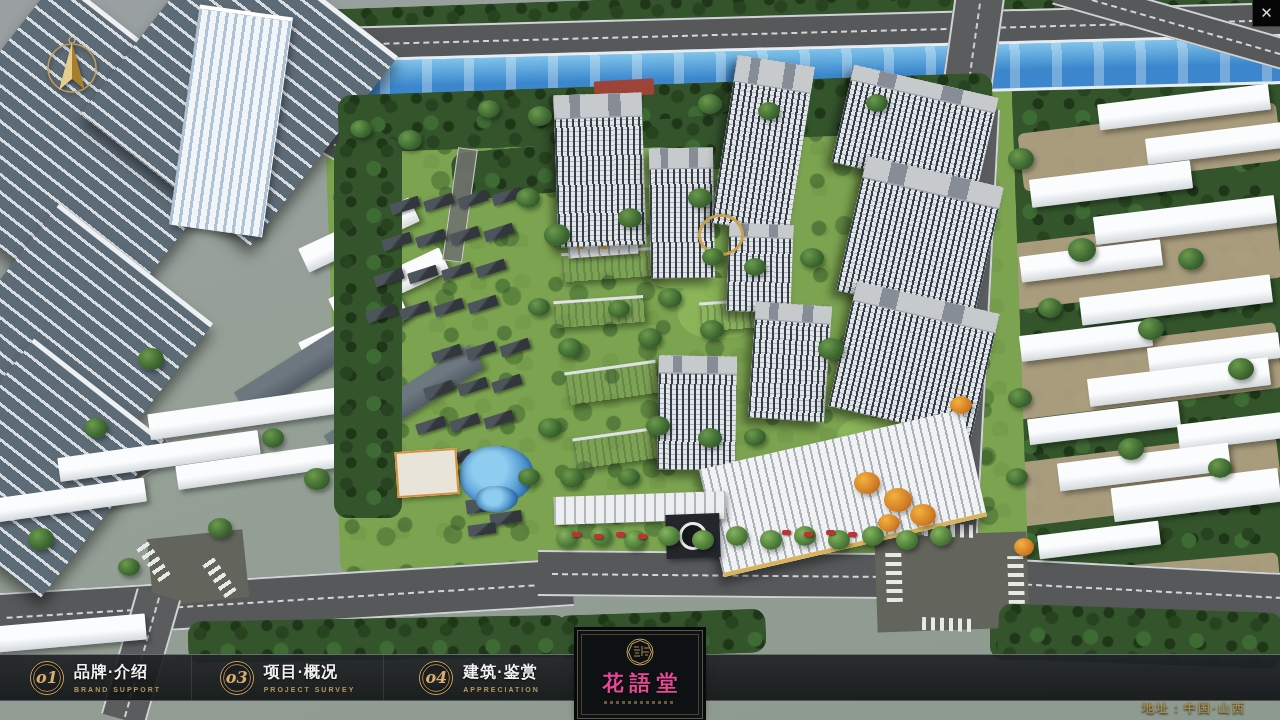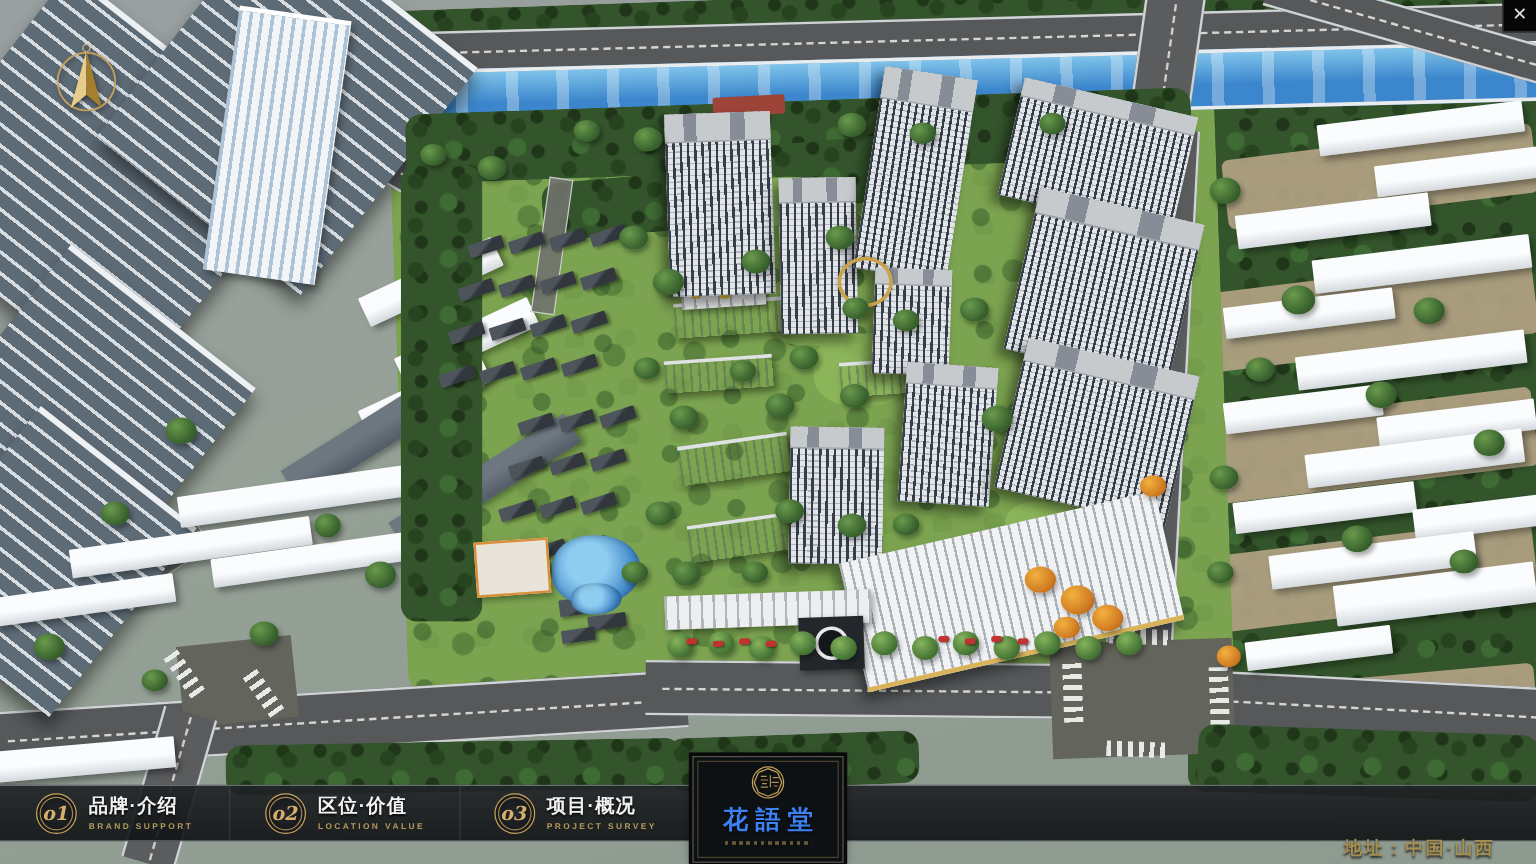--- a/index.html
+++ b/index.html
@@ -71,23 +71,23 @@
      background:radial-gradient(circle,#23262a,#101215);display:flex;align-items:center;justify-content:center;}
   .badge::before{content:'';position:absolute;inset:2px;border:1px solid rgba(201,164,92,.8);border-radius:50%;}
   .badge span{font-family:"DejaVu Serif",serif;font-style:italic;font-weight:bold;font-size:16px;color:#d6b06a;}
   .labels{display:flex;flex-direction:column;align-items:flex-start;}
   .labels .zh{font-size:16px;font-weight:bold;color:#f2f2f2;letter-spacing:1px;text-shadow:0 1px 2px rgba(0,0,0,.8);white-space:nowrap;}
   .labels .en{font-size:7px;font-weight:bold;color:#b3985c;letter-spacing:2px;margin-top:3px;white-space:nowrap;}
   .logo-box{position:absolute;left:50%;transform:translateX(-50%);top:630px;width:126px;height:89px;z-index:11;
      background:#0e1114;border:1px solid #5a564c;box-shadow:0 0 0 3px #07090b,0 2px 8px rgba(0,0,0,.6);
      display:flex;flex-direction:column;align-items:center;padding-top:6px;box-sizing:border-box;cursor:pointer;}
   .logo-box::before{content:'';position:absolute;inset:3px;border:1px solid rgba(190,158,90,.35);pointer-events:none;}
-  .logo-title{font-family:"DejaVu Serif",serif;font-weight:bold;font-size:21px;letter-spacing:6px;color:#3b82f6;margin-top:2px;text-indent:6px;text-shadow:0 1px 2px #000;text-align:center;}
+  .logo-title{font-family:"DejaVu Serif",serif;font-weight:bold;font-size:21px;letter-spacing:6px;color:#ec4899;margin-top:2px;text-indent:6px;text-shadow:0 1px 2px #000;text-align:center;}
   .logo-subline{width:72px;height:3px;margin-top:4px;opacity:.7;background:repeating-linear-gradient(90deg,#8f7a46 0 3px,transparent 3px 6px);}
-  .address{position:absolute;right:34px;bottom:3px;z-index:11;font-size:15px;font-weight:bold;color:#a78e4f;letter-spacing:2px;text-shadow:0 1px 2px rgba(0,0,0,.85);}
+  .address{position:absolute;right:34px;bottom:3px;z-index:11;font-size:12px;font-weight:bold;color:#a78e4f;letter-spacing:2px;text-shadow:0 1px 2px rgba(0,0,0,.85);}
 </style>
 </head>
 <body>
 
 <div id="stage">
 
   <div id="scene" style="position:absolute;inset:0;">
       <div class="sc sc-forest" style="left: 195px; top: 0px; width: 800px; height: 48px; transform: rotate(-2deg);"></div>
       <div class="sc sc-forest" style="left: 970px; top: 0px; width: 310px; height: 44px; transform: rotate(0deg);"></div>
       <div class="sc sc-forest" style="left: 990px; top: 40px; width: 290px; height: 620px; transform: rotate(0deg);"></div>
@@ -308,34 +308,34 @@
         <div class="badge">
             <span>o1</span>
           </div>
         <div class="labels">
             <div class="zh">品牌·介绍</div>
             <div class="en">BRAND SUPPORT</div>
           </div>
       </div>
       <div class="menu-item">
         <div class="badge">
-            <span>o2</span>
+            <span>o3</span>
           </div>
         <div class="labels">
-            <div class="zh">区位·价值</div>
-            <div class="en">LOCATION VALUE</div>
+            <div class="zh">项目·概况</div>
+            <div class="en">PROJECT SURVEY</div>
           </div>
       </div>
       <div class="menu-item">
         <div class="badge">
-            <span>o3</span>
+            <span>o4</span>
           </div>
         <div class="labels">
-            <div class="zh">项目·概况</div>
-            <div class="en">PROJECT SURVEY</div>
+            <div class="zh">建筑·鉴赏</div>
+            <div class="en">APPRECIATION</div>
           </div>
       </div>
     </div>
     <div class="menu-group right">
     </div>
   </div>
 
   <div class="logo-box">
     <svg width="30" height="30" viewBox="0 0 30 30">
       <circle cx="15" cy="15" r="13" fill="none" stroke="#c9a45c" stroke-width="1"></circle>

